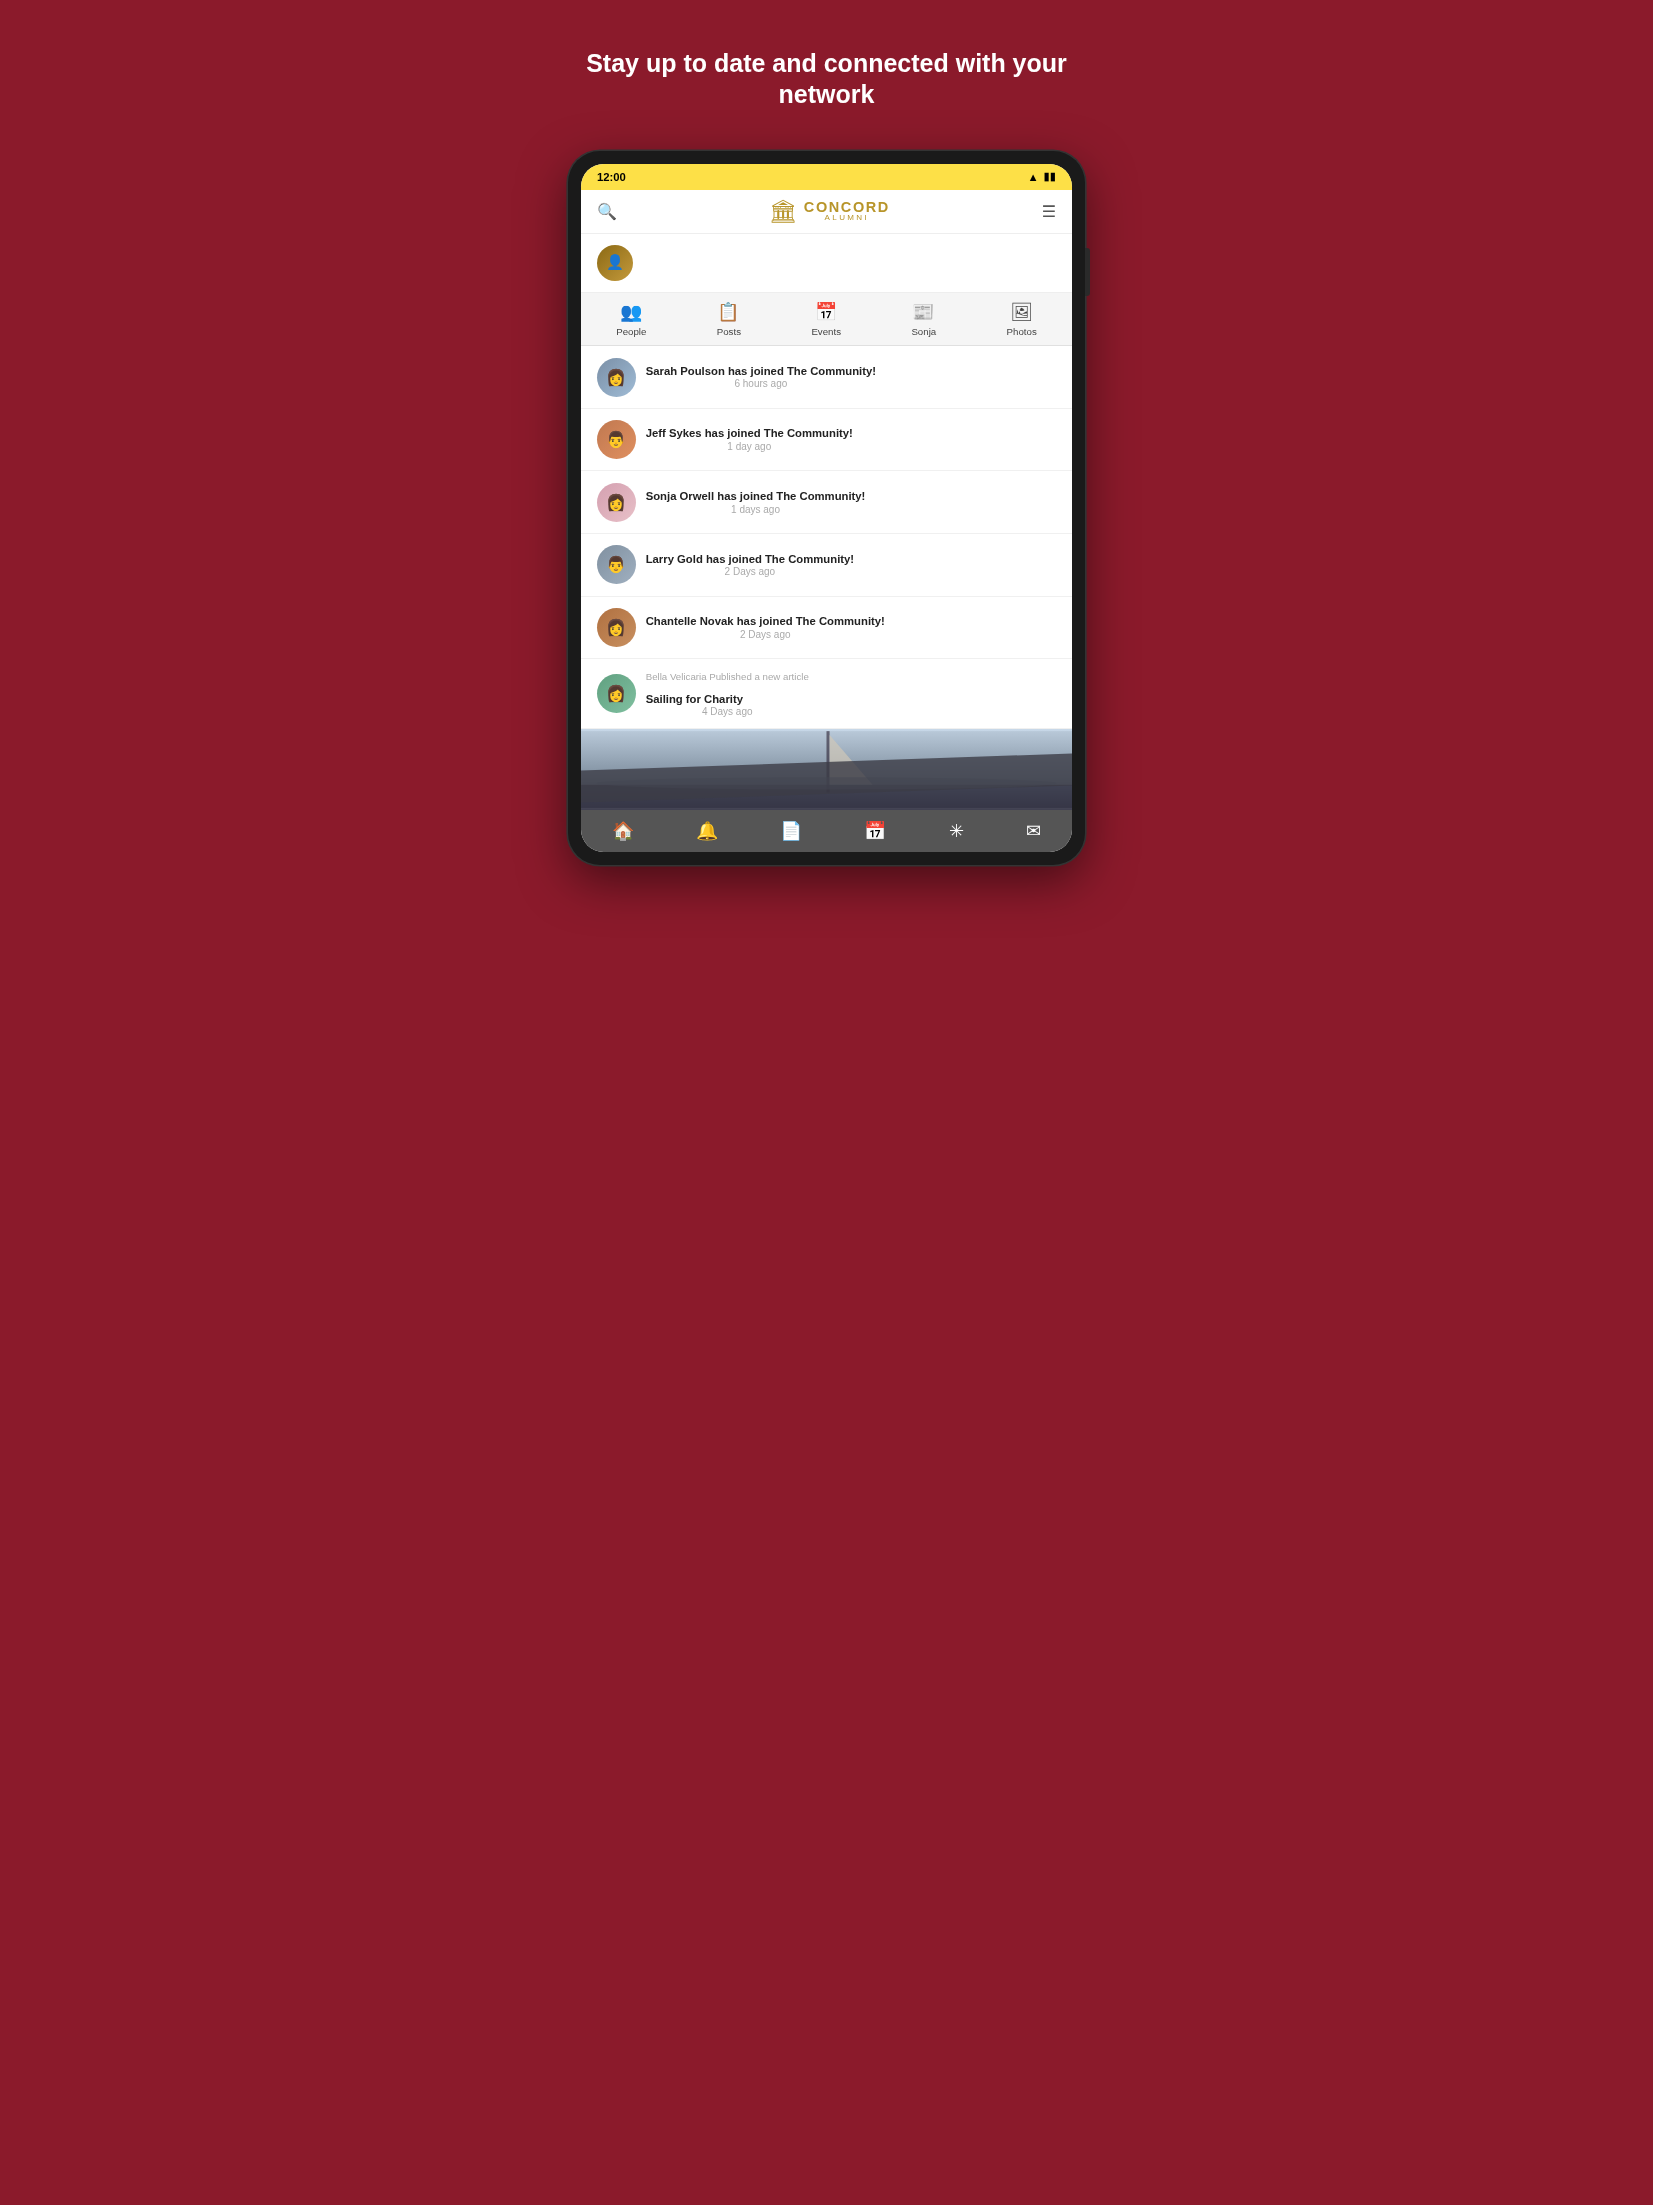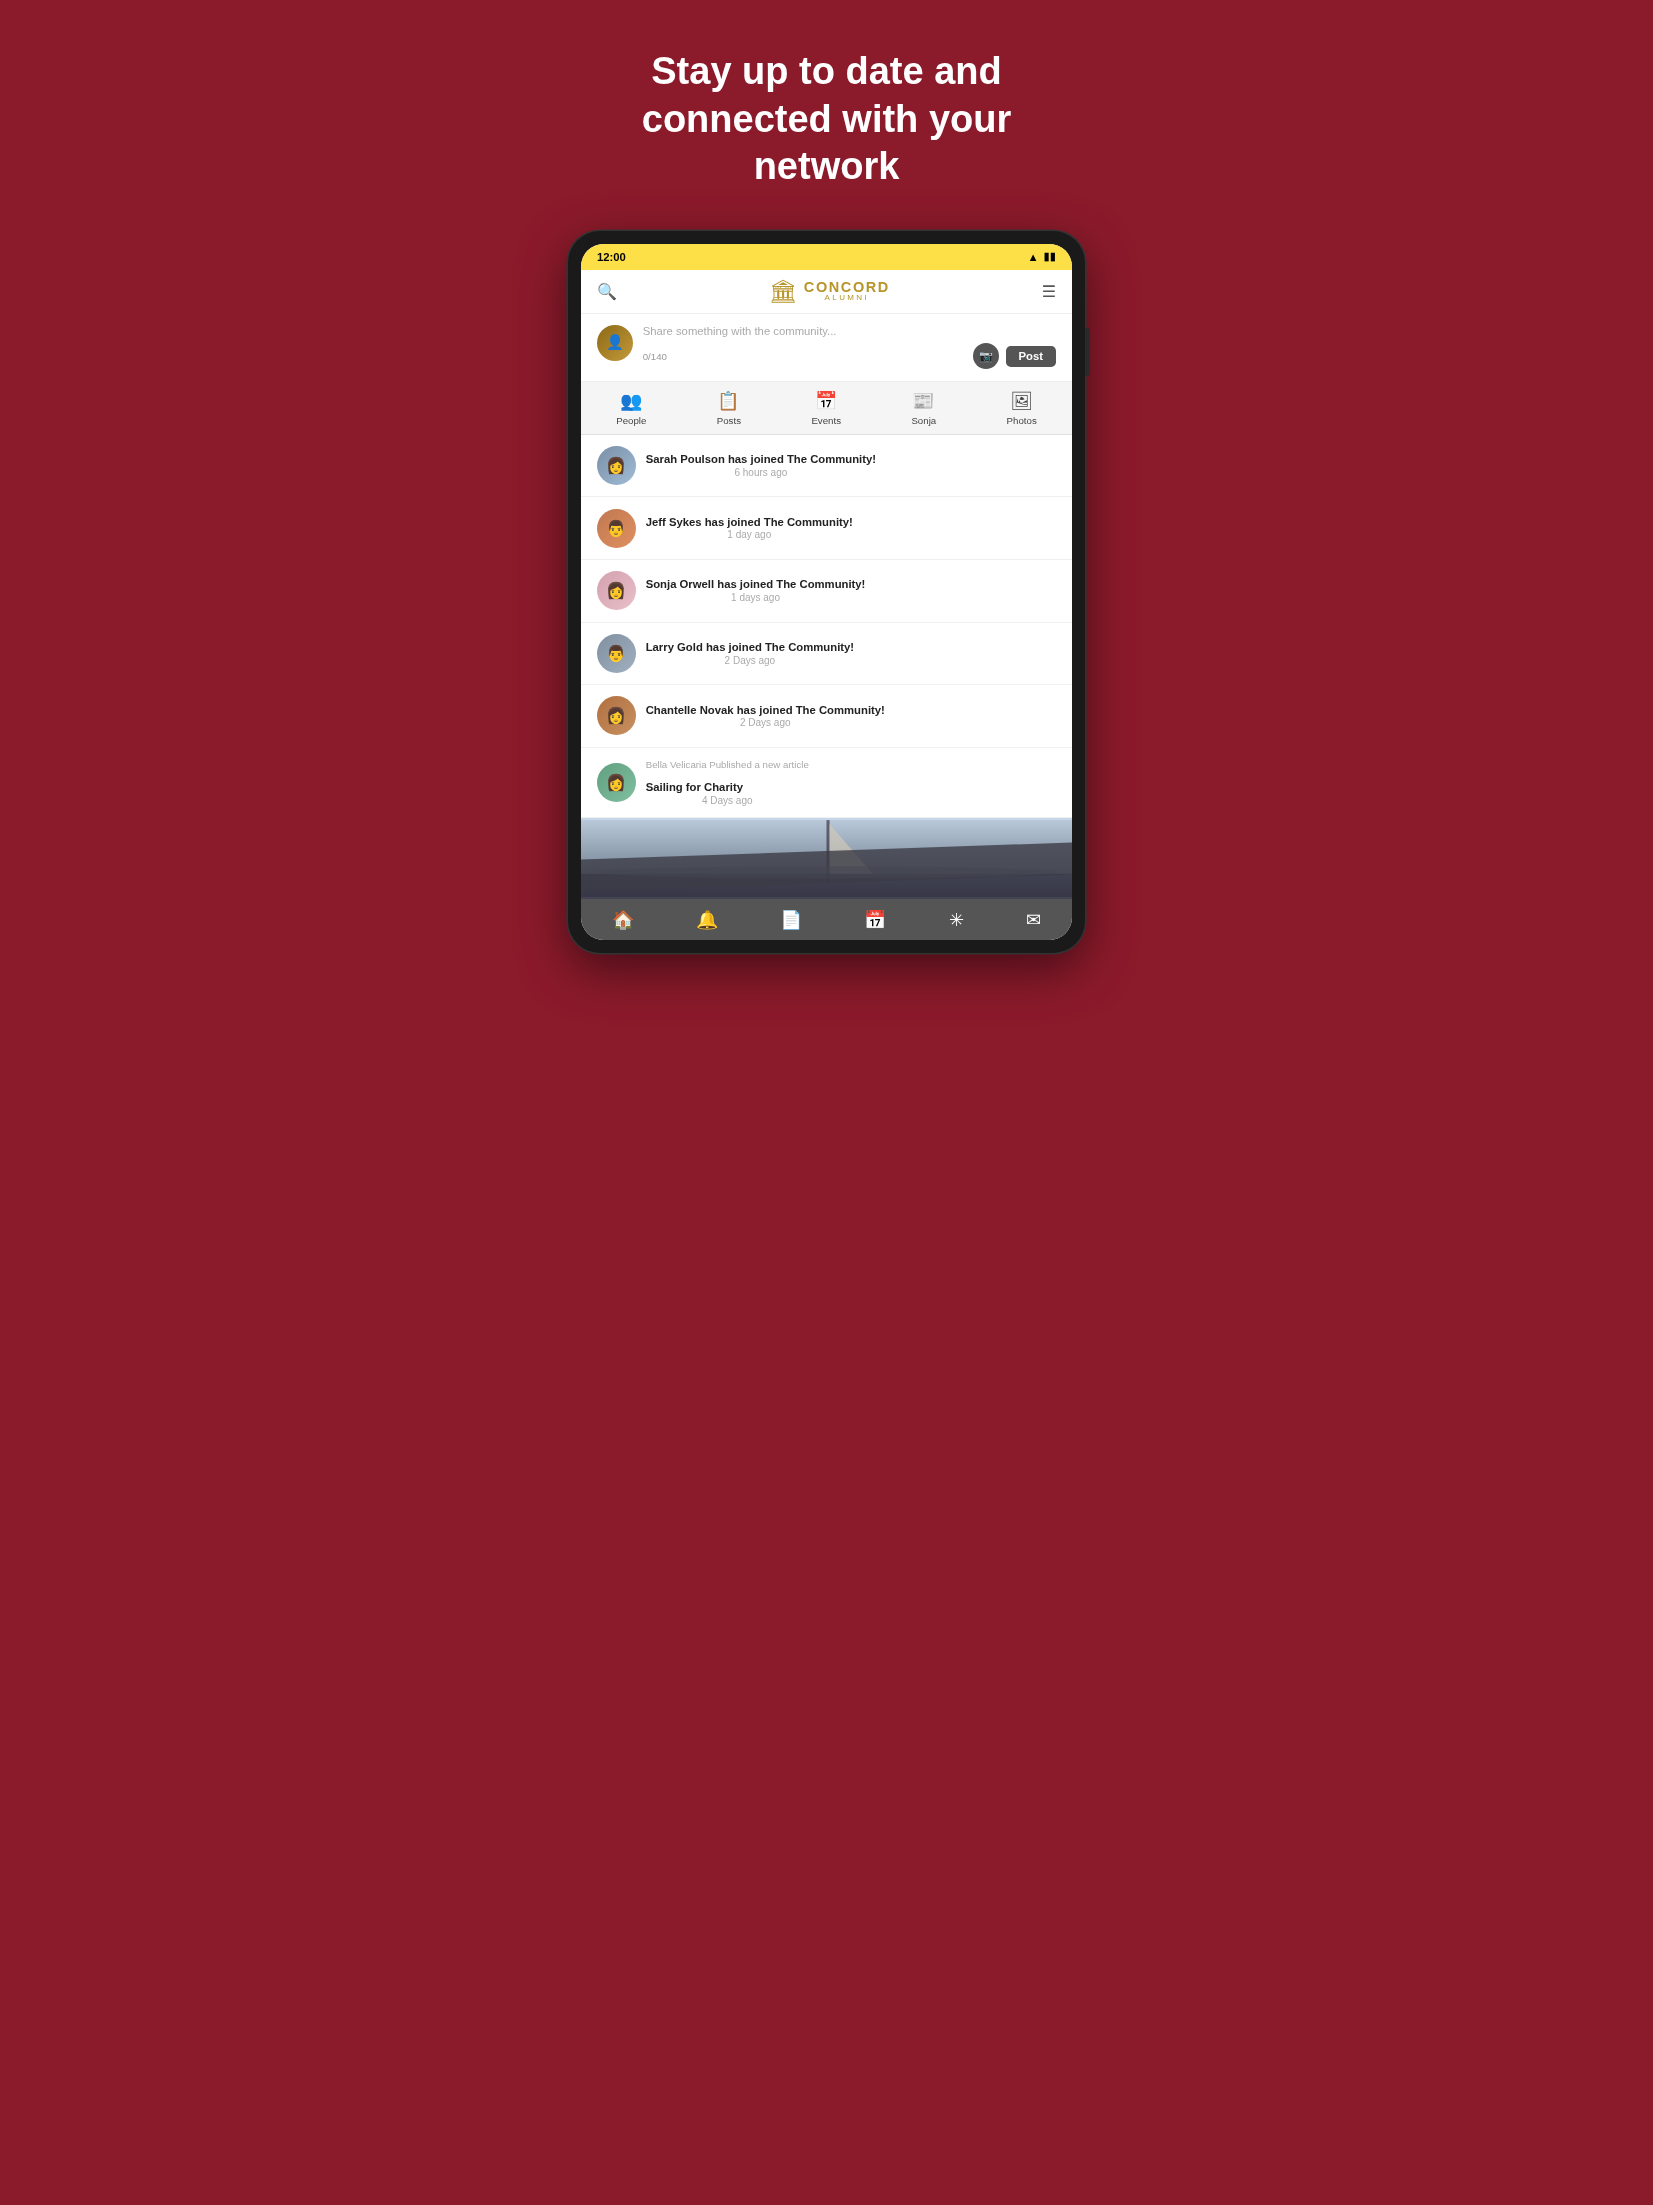--- a/index.html
+++ b/index.html
@@ -8,21 +8,21 @@
       min-height: 100vh;
       display: flex;
       flex-direction: column;
       align-items: center;
       font-family: -apple-system, BlinkMacSystemFont, 'Helvetica Neue', Arial, sans-serif;
       padding: 48px 16px 32px;
     }
 
     .headline {
       color: white;
-      font-size: 38px;
+      font-size: 25px;
       font-weight: 800;
       text-align: center;
       line-height: 1.25;
       max-width: 484px;
       margin-bottom: 40px;
     }
 
     
     .tablet-frame {
       width: 517px;
@@ -327,30 +327,20 @@
           <span class="logo-concord">CONCORD</span>
           <span class="logo-alumni">ALUMNI</span>
         </div>
       </div>
       <span class="nav-menu-icon">☰</span>
     </div>
 
     <div class="post-box">
       <div class="post-avatar">
         <div class="post-avatar-img">👤</div>
-      </div>
-      <div class="post-input-area">
-        <div class="post-placeholder">Share something with the community...</div>
-        <div class="post-footer">
-          <span class="post-char-count">0/140</span>
-          <div class="post-actions">
-            <div class="camera-btn">📷</div>
-            <button class="post-btn">Post</button>
-          </div>
-        </div>
       </div>
     </div>
 
     <div class="filter-tabs">
       <div class="filter-tab">
         <span class="filter-tab-icon">👥</span>
         <span class="filter-tab-label">People</span>
       </div>
       <div class="filter-tab">
         <span class="filter-tab-icon">📋</span>

